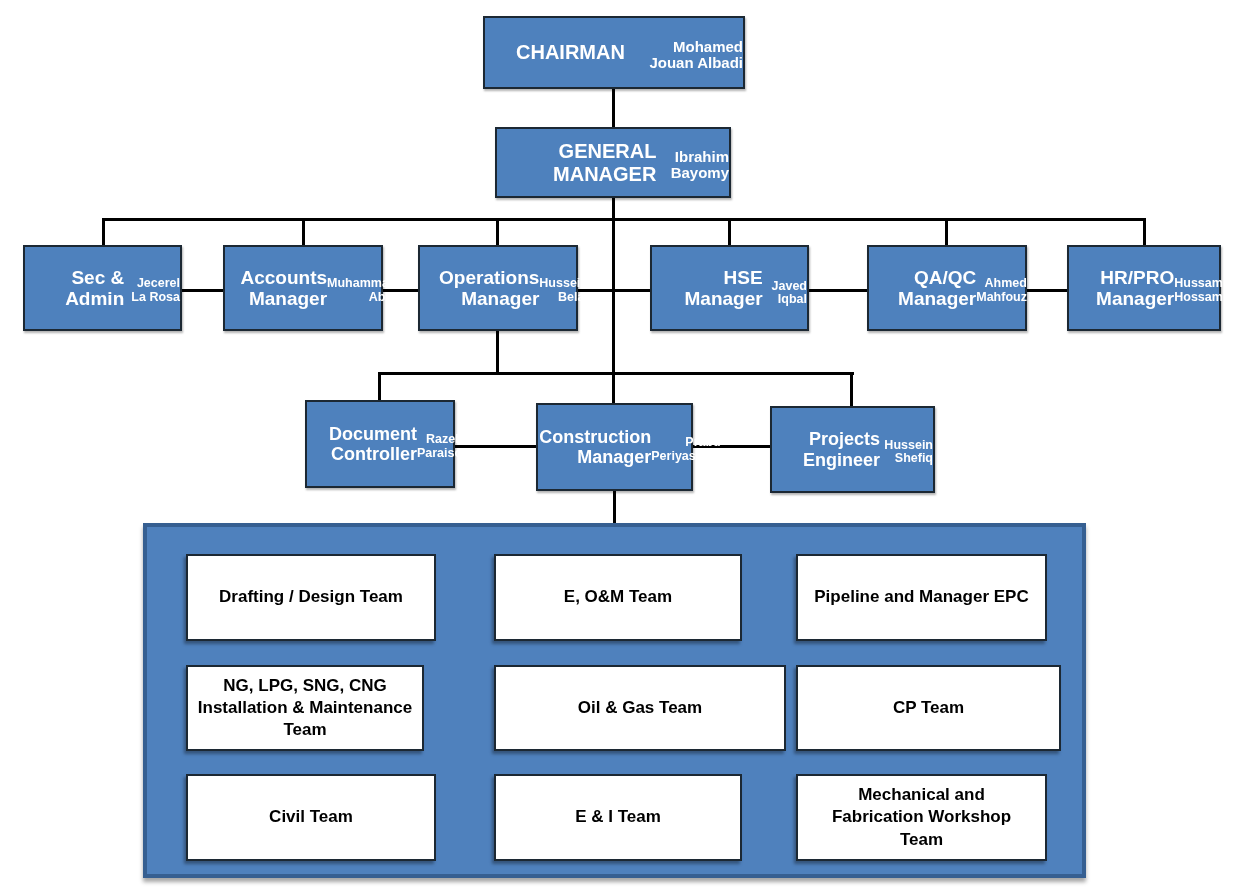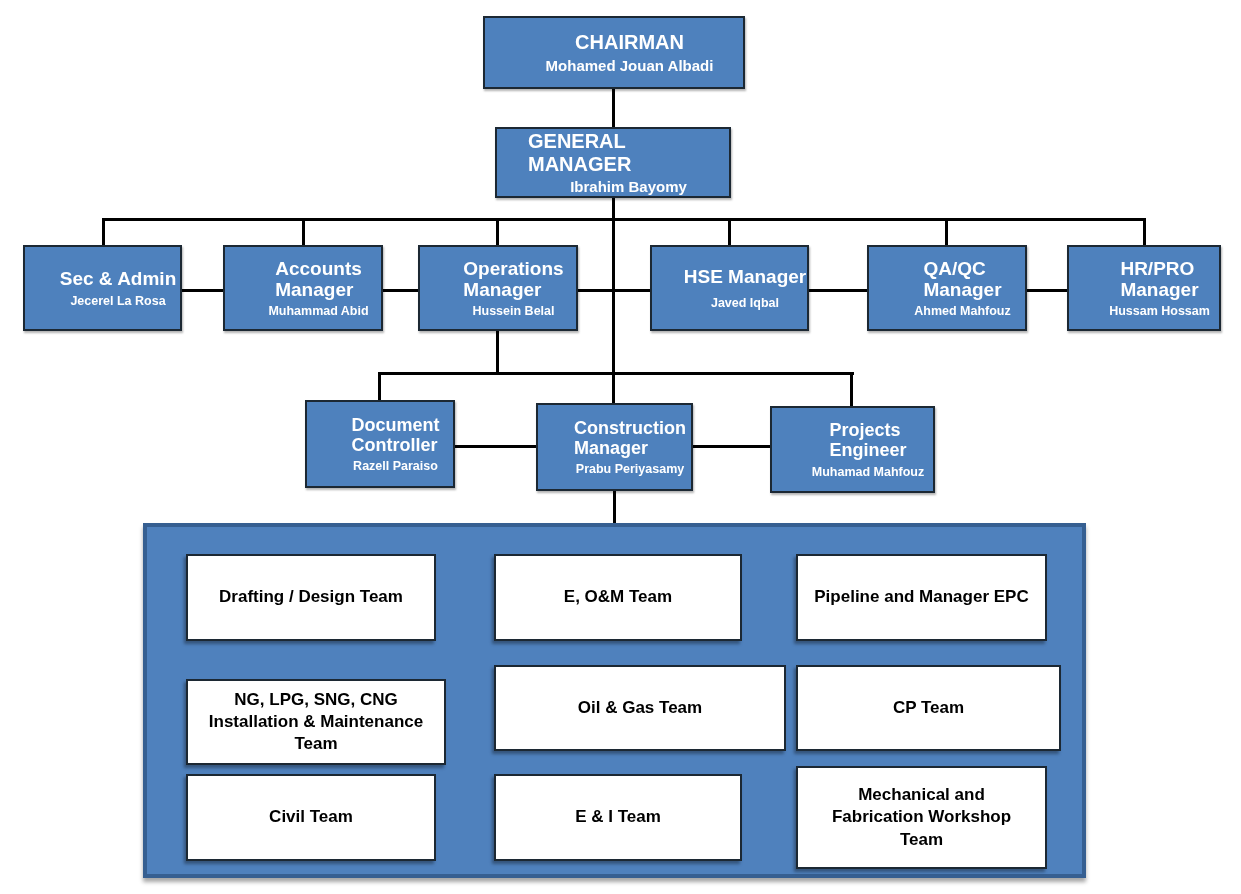--- a/index.html
+++ b/index.html
@@ -9,22 +9,22 @@
     background:#ffffff; overflow:hidden;
   }
   
   .line { position:absolute; background:var(--connector,#000); z-index:1; }
   
   .node {
     position:absolute; z-index:2; box-sizing:border-box;
     background:var(--node-fill,#4E81BD);
     border:2px solid var(--node-border,#1C2833);
     color:var(--node-text,#fff);
-    display:flex; flex-direction:column; align-items:center; justify-content:center;
-    text-align:left; font-weight:bold;
+    display:flex; flex-direction:row; align-items:center; justify-content:center;
+    text-align:right; font-weight:bold;
     box-shadow:1px 2px 2px rgba(0,0,0,0.30);
     padding-left:31px;
   }
   .node-title { font-size:19px; line-height:1.12; white-space:pre-line; }
   .node-name  { font-size:12.5px; margin-top:5px; line-height:1.05; }
   .node.top .node-title { font-size:20px; }
   .node.top .node-name  { font-size:15px; margin-top:4px; }
   .node.mid .node-title { font-size:18px; }
   
   .teams-container {
@@ -110,32 +110,32 @@
     <div class="node-name">Razell Paraiso</div>
   </div>
   <div class="node mid" style="left:536px;top:403px;width:157px;height:88px">
     <div class="node-title">Construction
 Manager</div>
     <div class="node-name">Prabu Periyasamy</div>
   </div>
   <div class="node mid" style="left:770px;top:406px;width:165px;height:87px">
     <div class="node-title">Projects
 Engineer</div>
-    <div class="node-name">Muhamad Mahfouz</div>
+    <div class="node-name">Hussein Shefiq</div>
   </div>
 
   <div class="teams-container" style="left:143px;top:523px;width:943px;height:355px">
     <div class="team" style="left:39px;top:27px;width:250px;height:87px">Drafting / Design Team</div>
     <div class="team" style="left:347px;top:27px;width:248px;height:87px">E, O&amp;M Team</div>
     <div class="team" style="left:649px;top:27px;width:251px;height:87px">Pipeline and Manager EPC</div>
-    <div class="team" style="left:39px;top:152px;width:260px;height:86px">NG, LPG, SNG, CNG
+    <div class="team" style="left:39px;top:138px;width:238px;height:86px">NG, LPG, SNG, CNG
 Installation &amp; Maintenance
 Team</div>
     <div class="team" style="left:347px;top:138px;width:292px;height:86px">Oil &amp; Gas Team</div>
     <div class="team" style="left:649px;top:138px;width:265px;height:86px">CP Team</div>
     <div class="team" style="left:39px;top:247px;width:250px;height:87px">Civil Team</div>
     <div class="team" style="left:347px;top:247px;width:248px;height:87px">E &amp; I Team</div>
-    <div class="team" style="left:649px;top:239px;width:251px;height:103px">Mechanical and
+    <div class="team" style="left:649px;top:247px;width:251px;height:87px">Mechanical and
 Fabrication Workshop
 Team</div>
   </div>
 
 </div>
 
 </body></html>

